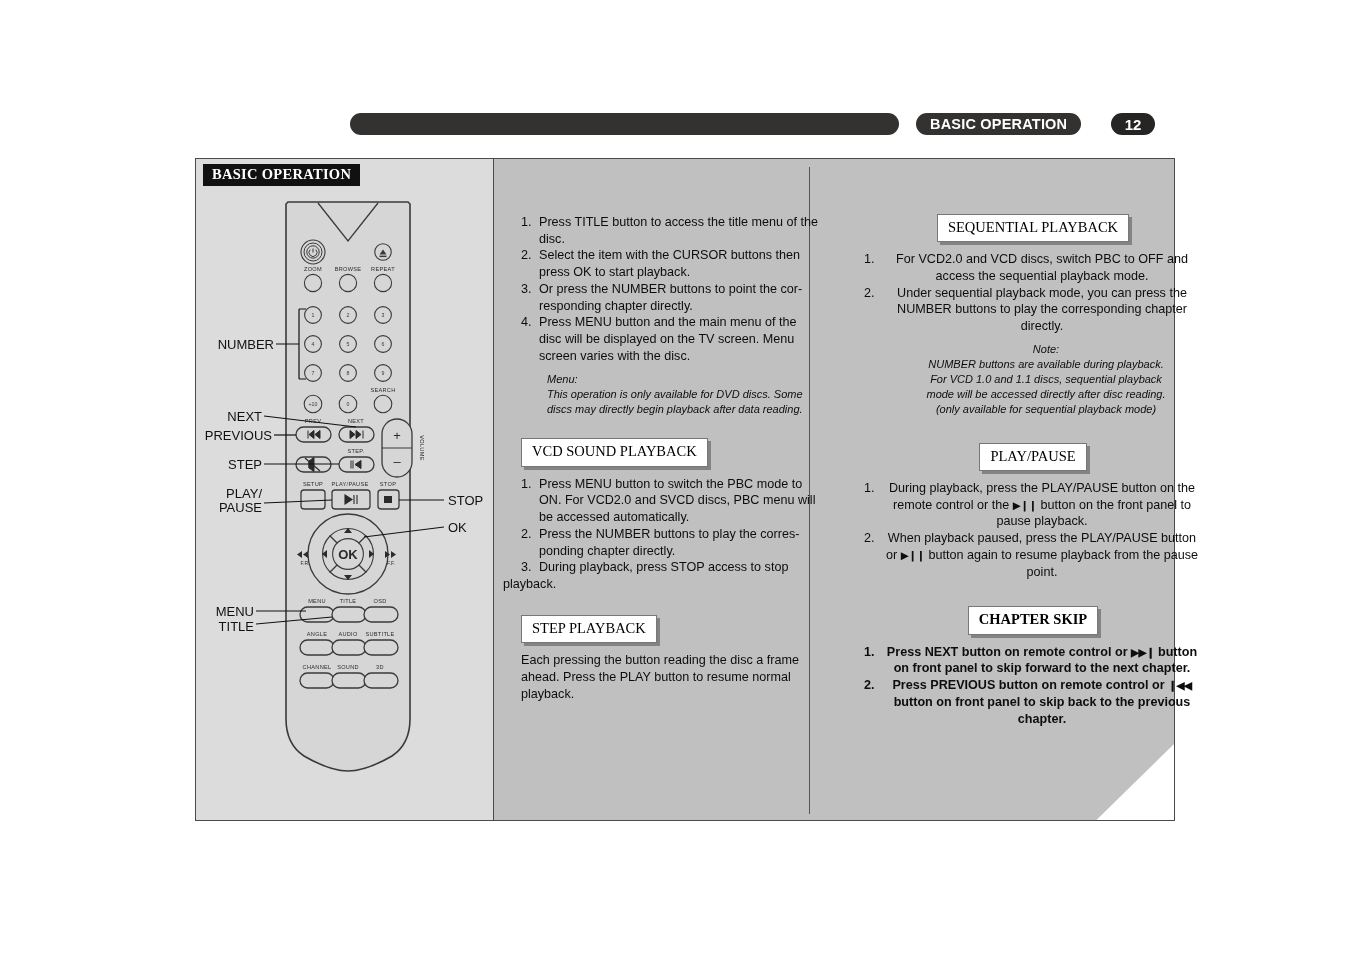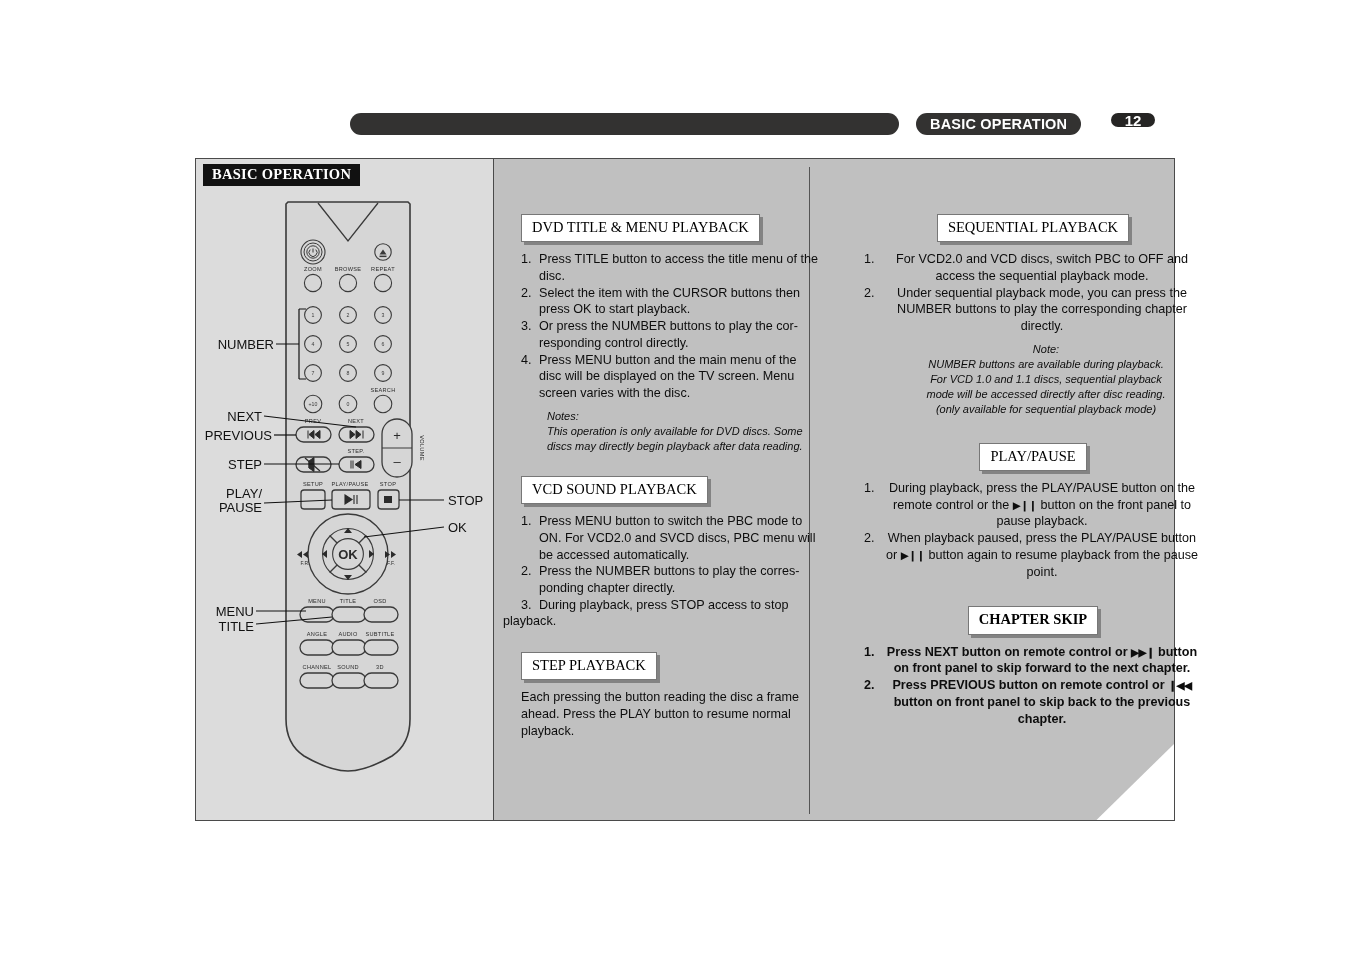--- a/index.html
+++ b/index.html
@@ -9,21 +9,21 @@
     position:relative;overflow:hidden;
   }
   
   #header-bar{position:absolute;left:350px;top:113px;width:820px;height:22px;}
   .hdr-rule{position:absolute;left:0;top:0;width:549px;height:22px;
     background:#333231;border-radius:11px;}
   .hdr-title{position:absolute;left:566px;top:0;height:22px;
     background:#333231;border-radius:11px;color:#fff;
     font-size:14.5px;font-weight:bold;letter-spacing:.2px;
     padding:0 14px;display:flex;align-items:center;justify-content:center;}
-  .hdr-page{position:absolute;left:761px;top:0;width:44px;height:14px;
+  .hdr-page{position:absolute;left:761px;top:0;width:44px;height:22px;
     background:#262524;border-radius:11px;color:#fff;font-size:15px;font-weight:bold;
     display:flex;align-items:center;justify-content:center;}
 
   
   #panel{position:absolute;left:195px;top:158px;width:980px;height:663px;
     border:1px solid #4a4a4a;box-sizing:border-box;}
   #left-panel{position:absolute;left:0;top:0;width:298px;height:100%;
     background:#dcdcdc;box-sizing:border-box;border-right:1px solid #4a4a4a;}
   #right-panel{position:absolute;left:298px;top:0;right:0;height:100%;
     background:#c0c0c0;box-sizing:border-box;
@@ -250,29 +250,28 @@
       </svg>
     </div>
   </div>
 
   <div id="right-panel"></div>
   <div id="col-divider"></div>
 
   <div class="col" id="col-mid">
 
     <div style="margin-top:55px;">
-      <div class="sec-head">DVD TITLE &amp; MENU PLAYBACK</div>
       <ol class="steps">
         <li><span class="num">1.</span><span>Press TITLE button to access the title menu of the disc.</span></li>
         <li><span class="num">2.</span><span>Select the item with the CURSOR buttons then press OK to start playback.</span></li>
-        <li><span class="num">3.</span><span>Or press the NUMBER buttons to play the cor-responding control directly.</span></li>
+        <li><span class="num">3.</span><span>Or press the NUMBER buttons to point the cor-responding chapter directly.</span></li>
         <li><span class="num">4.</span><span>Press MENU button and the main menu of the disc will be displayed on the TV screen. Menu screen varies with the disc.</span></li>
       </ol>
       <div class="note">
-        <span class="nlab">Notes:</span>
+        <span class="nlab">Menu:</span>
         <span>This operation is only available for DVD discs. Some discs may directly begin playback after data reading.</span>
       </div>
     </div>
 
     <div style="margin-top:22px;">
       <div class="sec-head">VCD SOUND PLAYBACK</div>
       <ol class="steps">
         <li><span class="num">1.</span><span>Press MENU button to switch the PBC mode to ON. For VCD2.0 and SVCD discs, PBC menu will be accessed automatically.</span></li>
         <li><span class="num">2.</span><span>Press the NUMBER buttons to play the corres-ponding chapter directly.</span></li>
         <li><span class="num">3.</span><span>During playback, press STOP access to stop</span></li>

